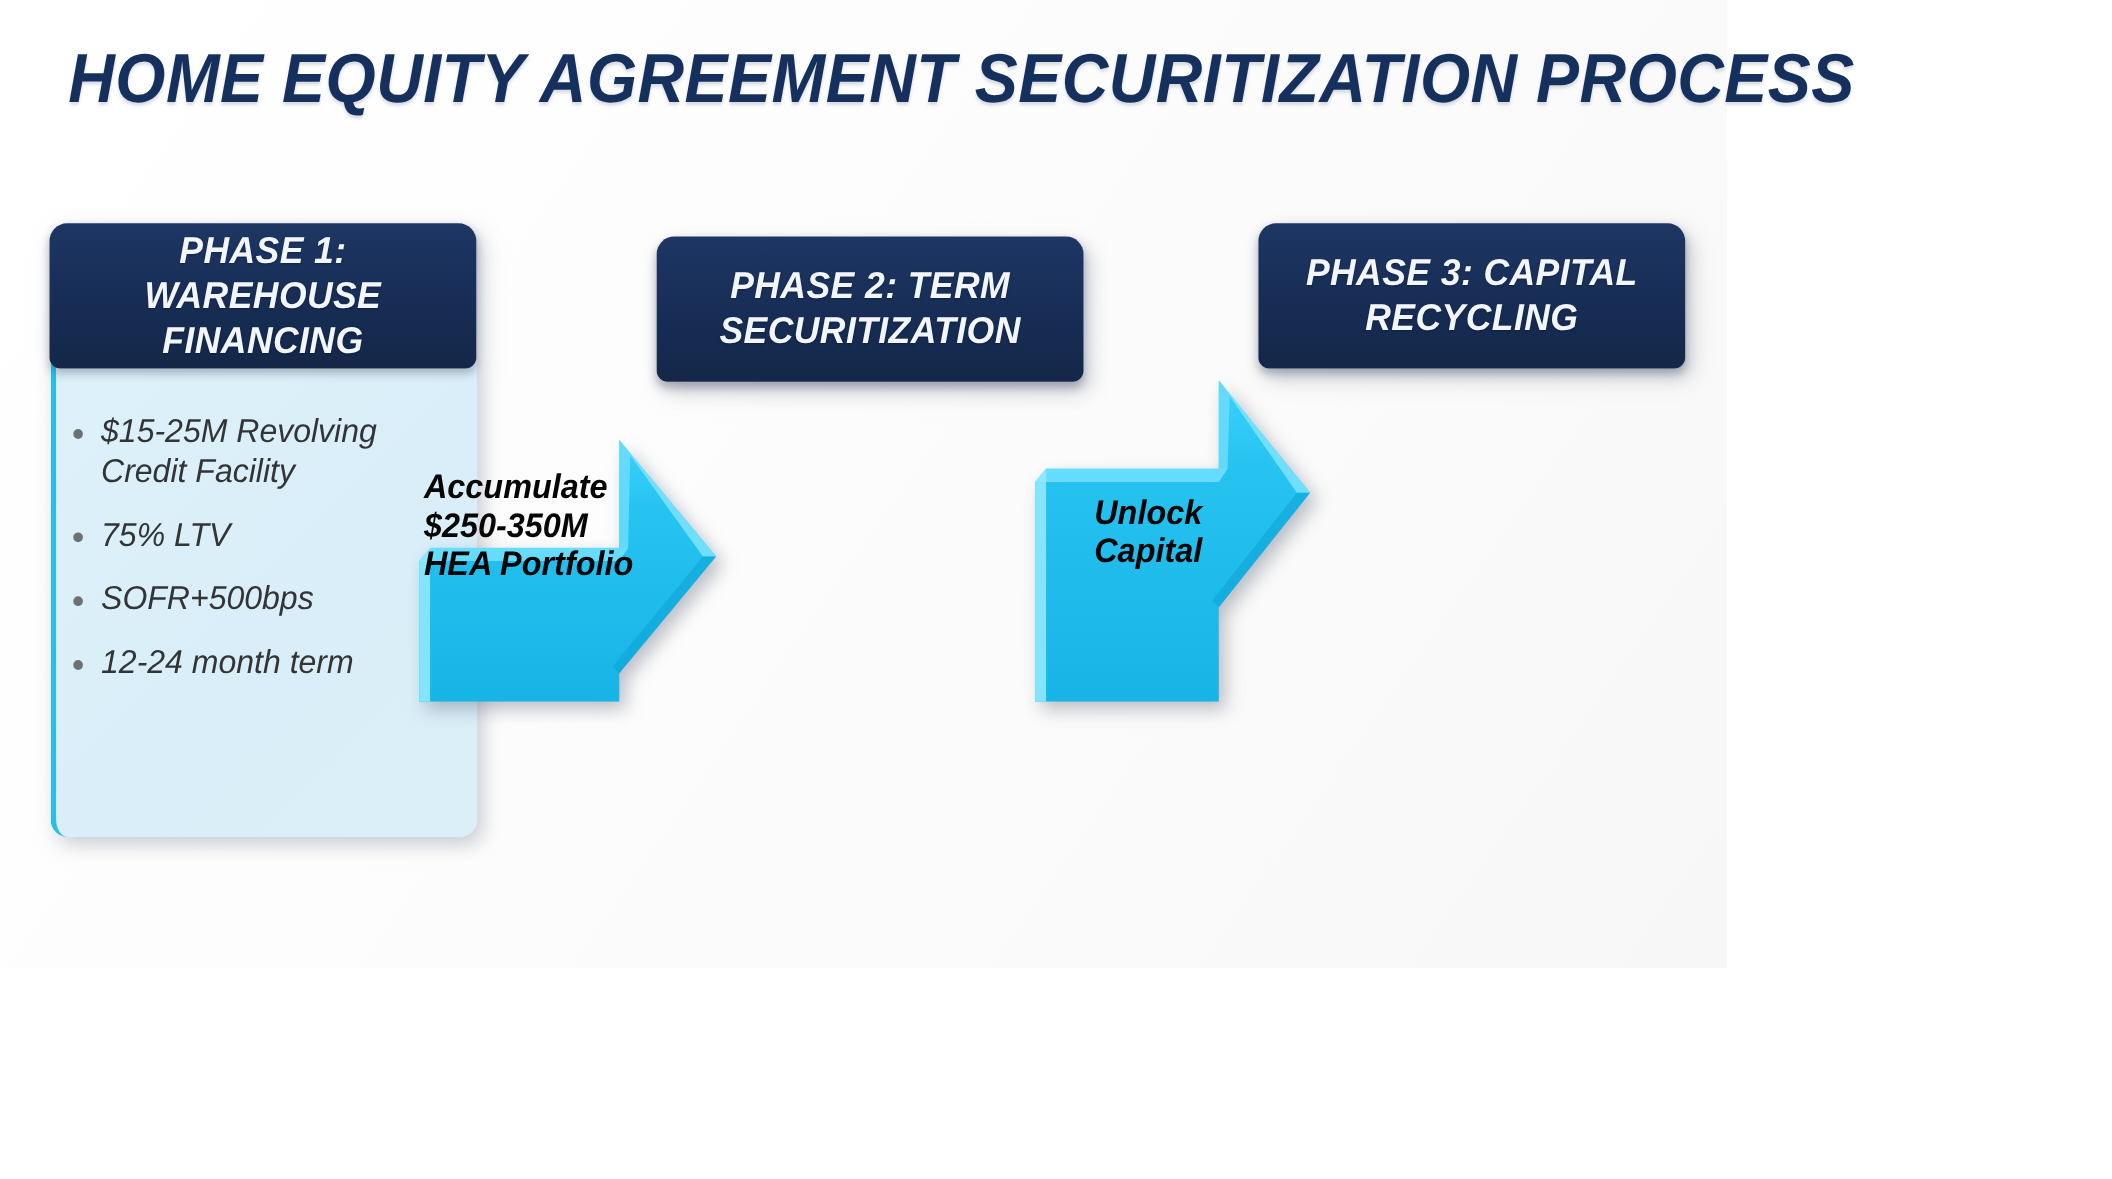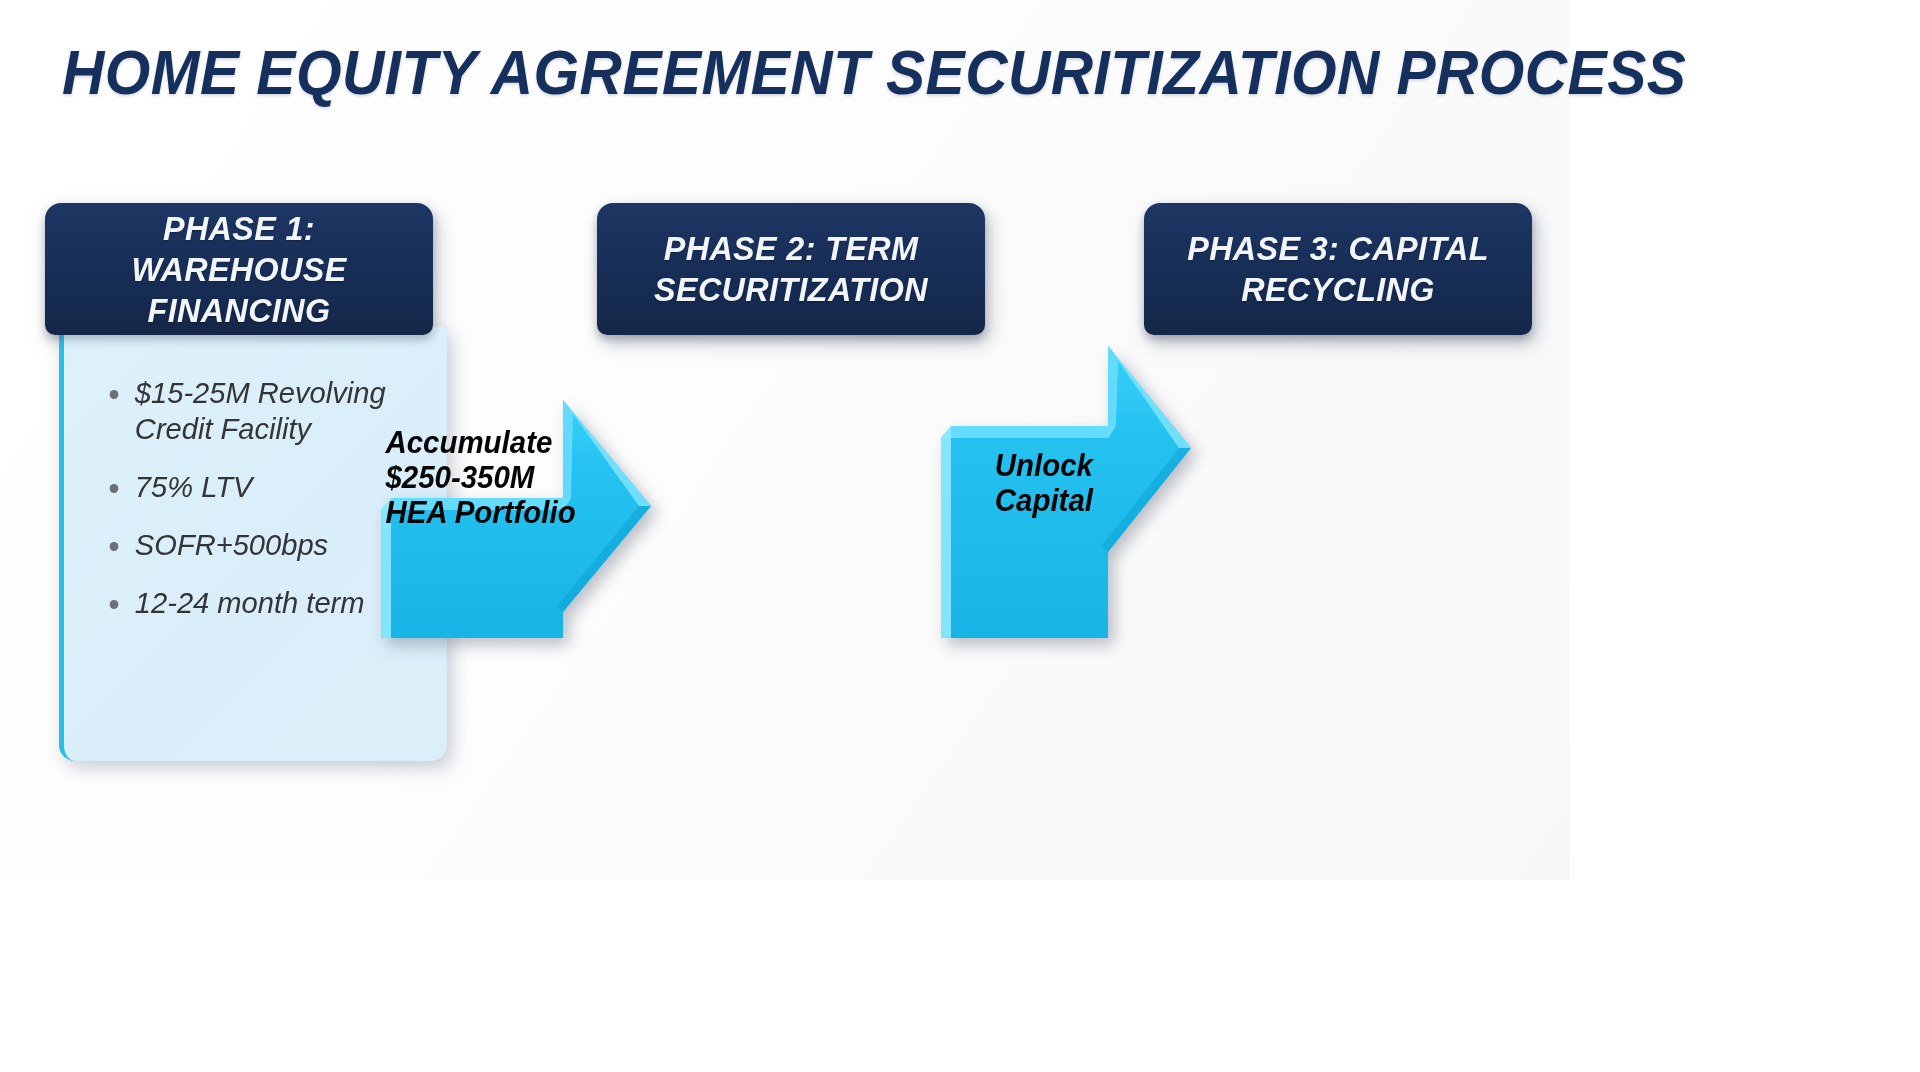--- a/index.html
+++ b/index.html
@@ -74,27 +74,27 @@
     color: #f2f6fb;
     text-align: center;
     text-transform: uppercase;
     letter-spacing: 0.4px;
     transform: scaleX(0.95);
     padding: 0 14px;
     text-shadow: 0 1px 2px rgba(0,0,0,0.3);
   }
   .card-body {
     position: absolute;
-    left: 14px;
+    left: 1px;
     top: 124px;
     width: 100%;
     height: 434px;
     box-sizing: border-box;
     border-radius: 0 0 16px 16px;
-    padding: 48px 26px 20px 34px;
+    padding: 48px 26px 20px 4px;
     z-index: 1;
   }
   .card-body ul {
     list-style: none;
     margin: 0;
     padding: 0;
   }
   .card-body li {
     position: relative;
     font-family: "Liberation Sans Narrow", "Liberation Sans", sans-serif;
@@ -116,21 +116,21 @@
     background: #6e7174;
   }
 
   
   #card-1 { left: 45px; }
   #card-1 .card-body {
     background: linear-gradient(135deg, #ddf1fa 0%, #d9eef8 55%, #dbeff8 100%);
     border-left: 5px solid #29bde8;
   }
   
-  #card-2 { left: 597px; }
+  #card-2 { left: 597px; margin-top: 12px; }
   #card-2 .card-body {
     background: linear-gradient(135deg, #e6eaef 0%, #e1e6ec 55%, #e4e8ed 100%);
     border-left: 5px solid #2f62a8;
   }
   
   #card-3 { left: 1144px; }
   #card-3 .card-body {
     background: linear-gradient(135deg, #eaebef 0%, #e5e7eb 55%, #e8e9ed 100%);
     border-left: 4px solid #1d3663;
   }

